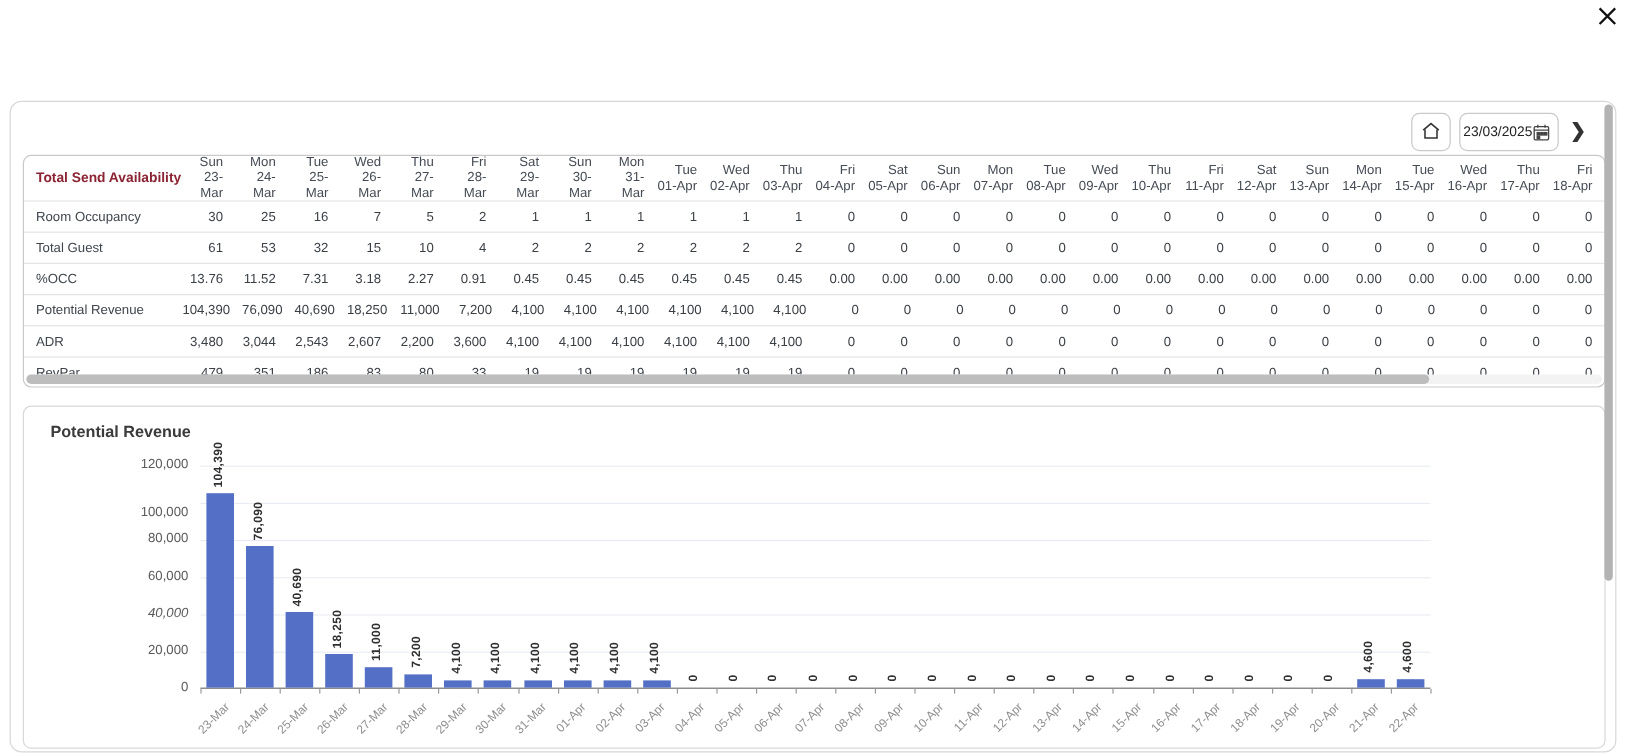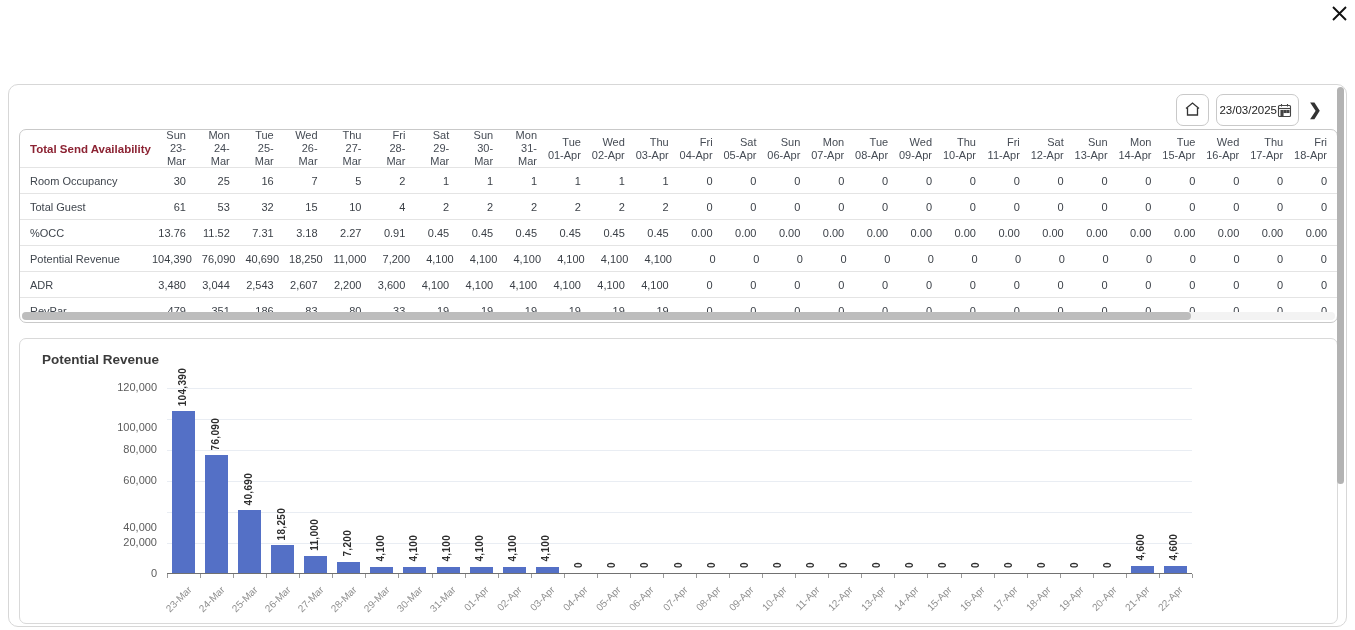--- a/index.html
+++ b/index.html
@@ -501,21 +501,21 @@
           <div class="bar" style="left: 963.903px; width: 23px; height: 7px; background: rgb(84, 112, 198);"></div>
           <div class="bar-label" style="left: 968.403px; bottom: 12px;">4,600</div>
           <div class="xtick" style="left: 958.871px;"></div>
           <div class="bar" style="left: 996.968px; width: 23px; height: 7px; background: rgb(84, 112, 198);"></div>
           <div class="bar-label" style="left: 1001.47px; bottom: 12px;">4,600</div>
           <div class="xtick" style="left: 991.935px;"></div>
           <div class="xtick" style="left: 1025px;"></div>
         </div>
         <div class="ytick" style="left: 37px; top: 228px;">0</div>
         <div class="ytick" style="left: 37px; top: 197px;">20,000</div>
-        <div class="ytick" style="left: 37px; top: 182px;">40,000</div>
+        <div class="ytick" style="left: 37px; top: 166px; font-style: italic;">40,000</div>
         <div class="ytick" style="left: 37px; top: 135px;">60,000</div>
         <div class="ytick" style="left: 37px; top: 104px;">80,000</div>
         <div class="ytick" style="left: 37px; top: 82px;">100,000</div>
         <div class="ytick" style="left: 37px; top: 42px;">120,000</div>
         <div class="xlabel" style="left: 65.5323px;">23-Mar</div>
         <div class="xlabel" style="left: 98.5968px;">24-Mar</div>
         <div class="xlabel" style="left: 131.661px;">25-Mar</div>
         <div class="xlabel" style="left: 164.726px;">26-Mar</div>
         <div class="xlabel" style="left: 197.79px;">27-Mar</div>
         <div class="xlabel" style="left: 230.855px;">28-Mar</div>

